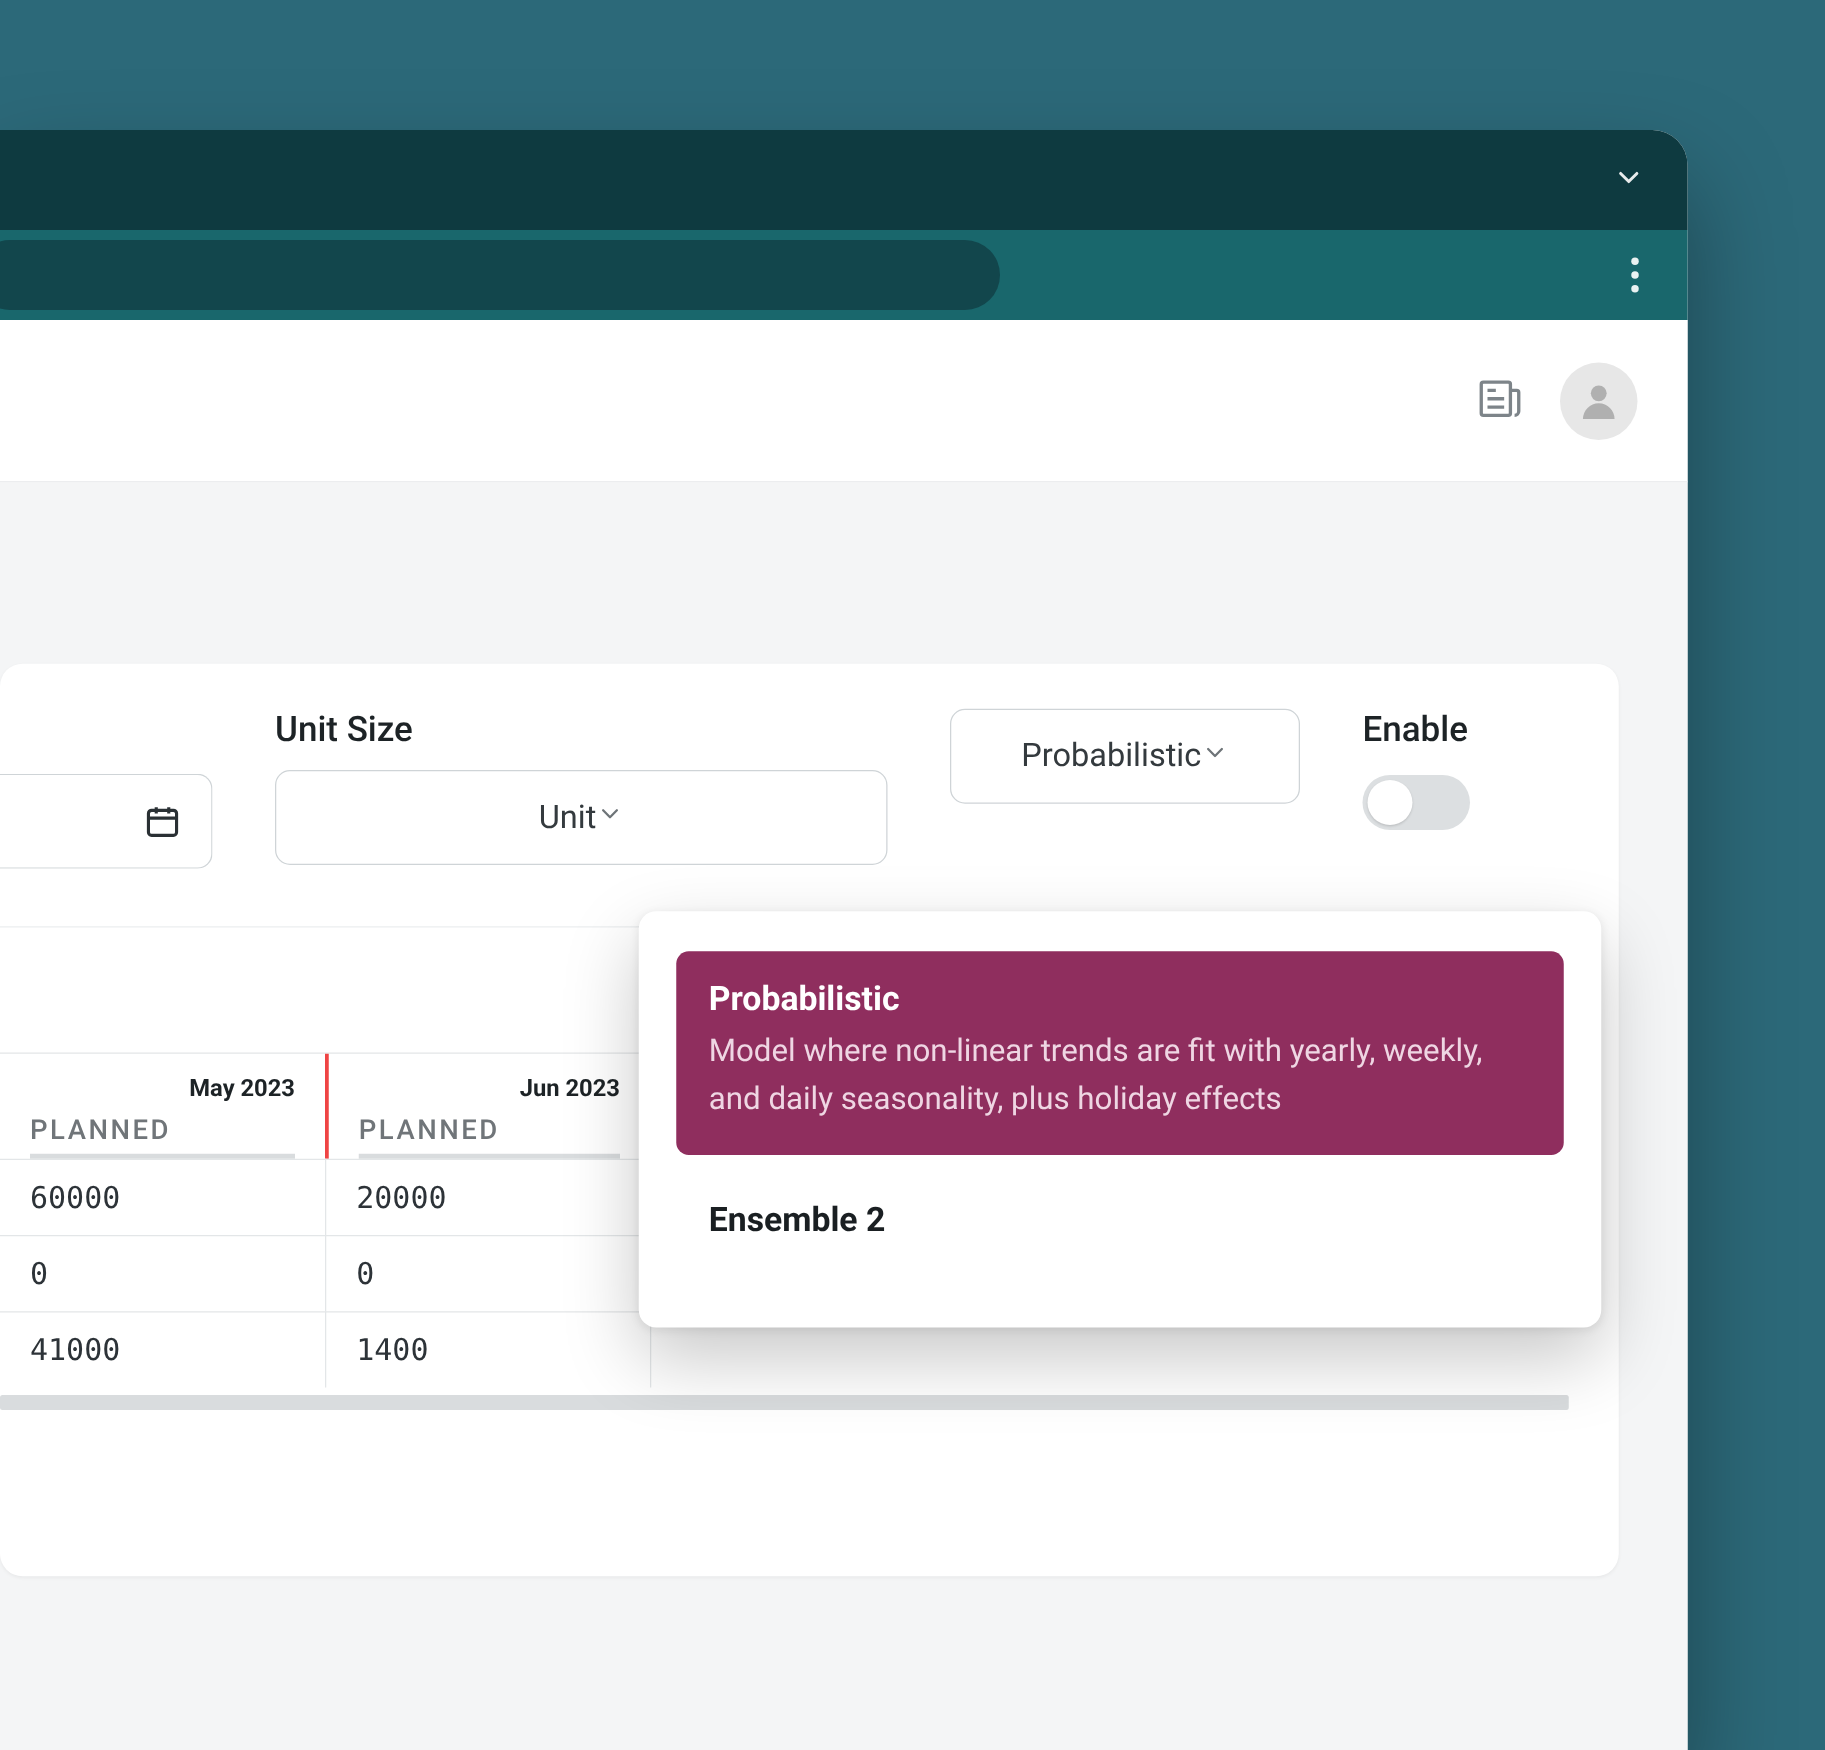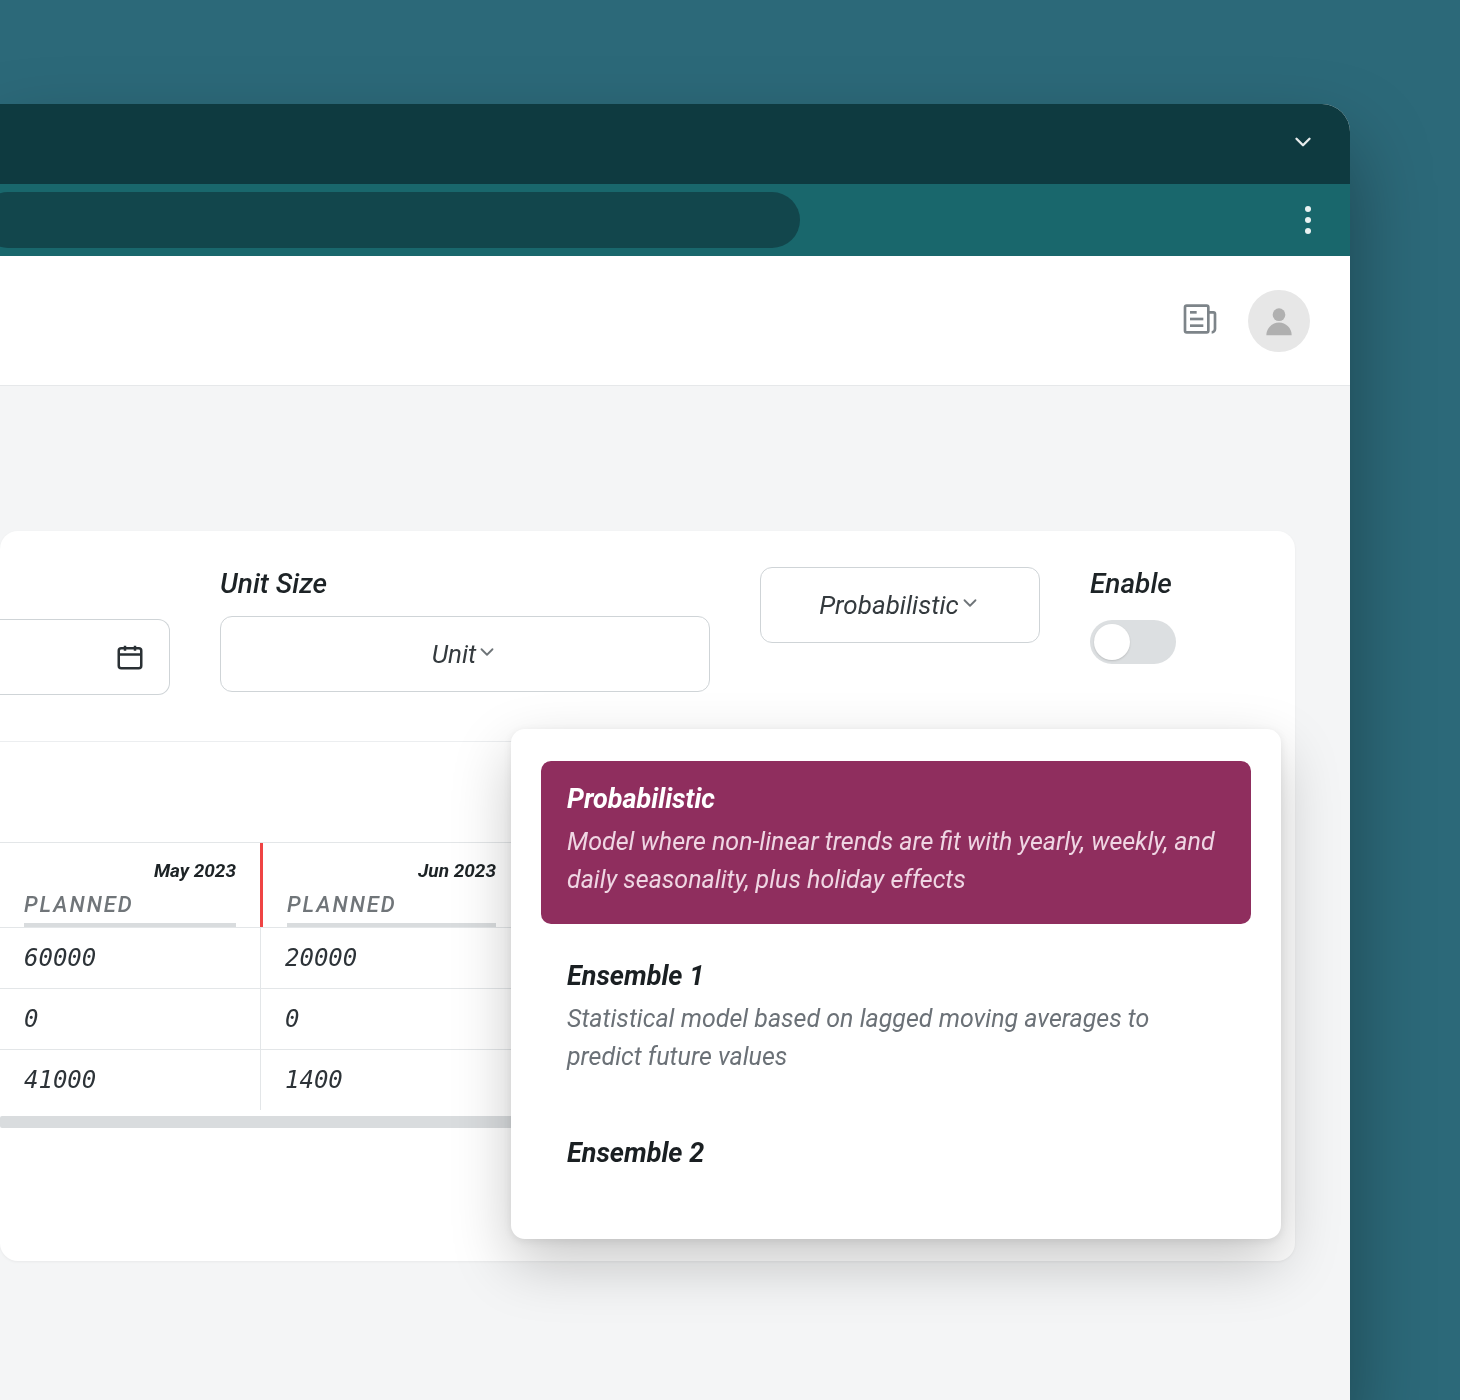--- a/index.html
+++ b/index.html
@@ -83,21 +83,20 @@
   
   .card{
     background:#fff;
     border-radius:18px;
     margin-right:55px;
     margin-left:0;
     box-shadow:0 1px 3px rgba(0,0,0,0.05);
     padding:36px 40px 0 0;
     position:relative;
     height:730px;
-    font-style:italic;
   }
 
   
   .filters{
     display:flex;align-items:flex-start;gap:50px;
     padding-left:0;
   }
   .field{display:flex;flex-direction:column;gap:16px;}
   .field-label{
     font-size:28px;font-weight:500;color:#1d2326;
@@ -317,24 +316,20 @@
         </div>
         <div class="table-scroll"></div>
       </div>
 
       <div class="popover">
         <div class="opt selected">
           <div class="name">Probabilistic</div>
           <div class="desc">Model where non-linear trends are fit with yearly, weekly, and daily seasonality, plus holiday effects</div>
         </div>
         <div class="opt">
-          <div class="name">Ensemble 1</div>
-          <div class="desc">Statistical model based on lagged moving averages to predict future values</div>
-        </div>
-        <div class="opt">
           <div class="name">Ensemble 2</div>
         </div>
       </div>
 
     </div>
   </div>
 
 </div>
 
 </body></html>

